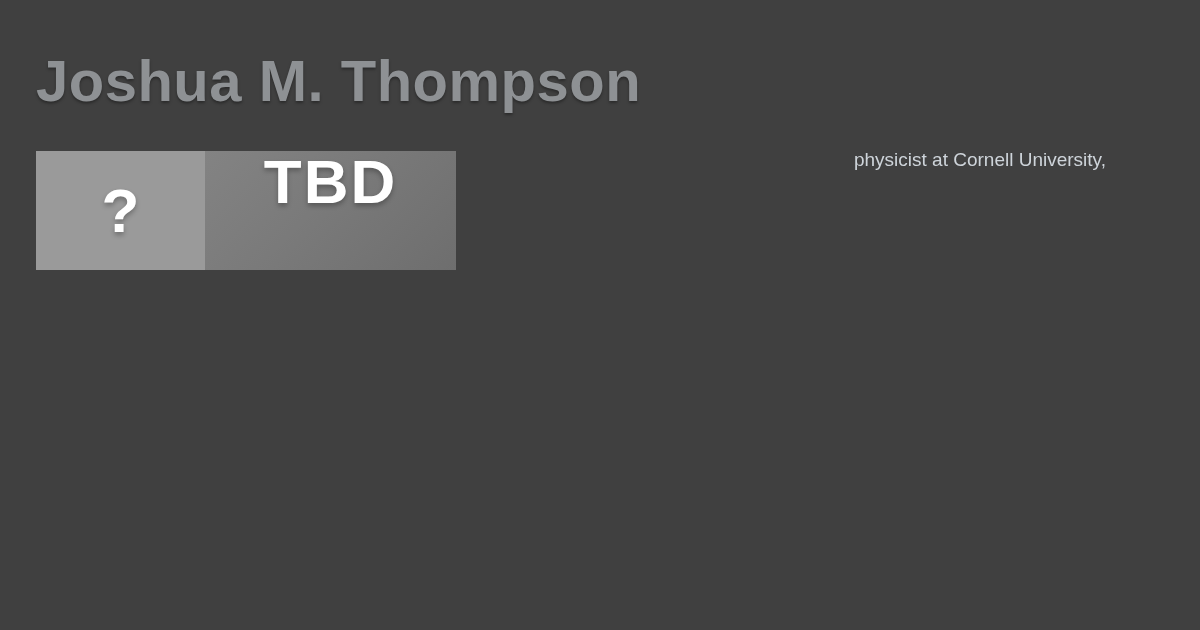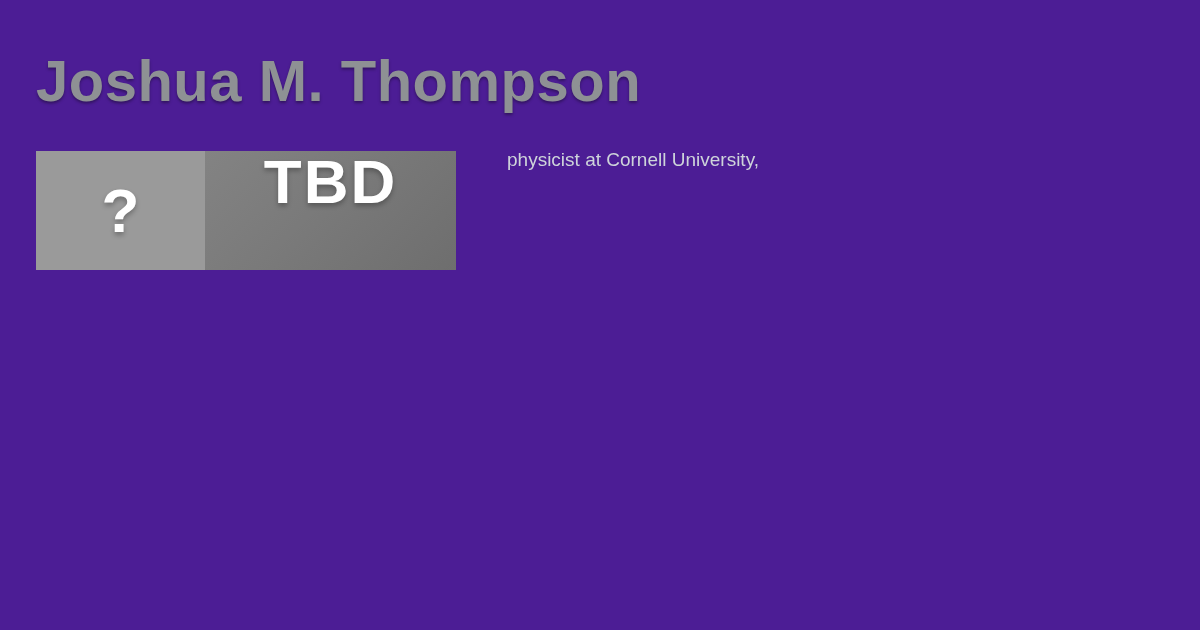--- a/index.html
+++ b/index.html
@@ -13,21 +13,21 @@
     overflow: hidden;
     background: #212529;
     font-family: "Liberation Sans", sans-serif;
     -webkit-font-smoothing: antialiased;
   }
 
   .page {
     position: relative;
     width: 1200px;
     height: 630px;
-    background: #4c1d95;
+    background: #404040;
   }
 
   
   .page-title {
     position: absolute;
     left: 36px;
     top: 45px;
     margin: 0;
     font-size: 58px;
     line-height: 72px;
@@ -92,28 +92,29 @@
     line-height: 62px;
     font-weight: bold;
     letter-spacing: 2px;
     text-shadow: 0 3px 5px rgba(0, 0, 0, 0.28);
     user-select: none;
   }
 
   
   .description {
     position: absolute;
-    left: 471px;
+    left: 430px;
     top: -6px;
     width: 640px;
     margin: 0;
     font-size: 19px;
     line-height: 30px;
     font-weight: normal;
     color: #ced4da;
+    text-align: right;
   }
 
   .description-line {
     display: block;
     white-space: nowrap;
   }
 </style>
 </head>
 <body>
 

